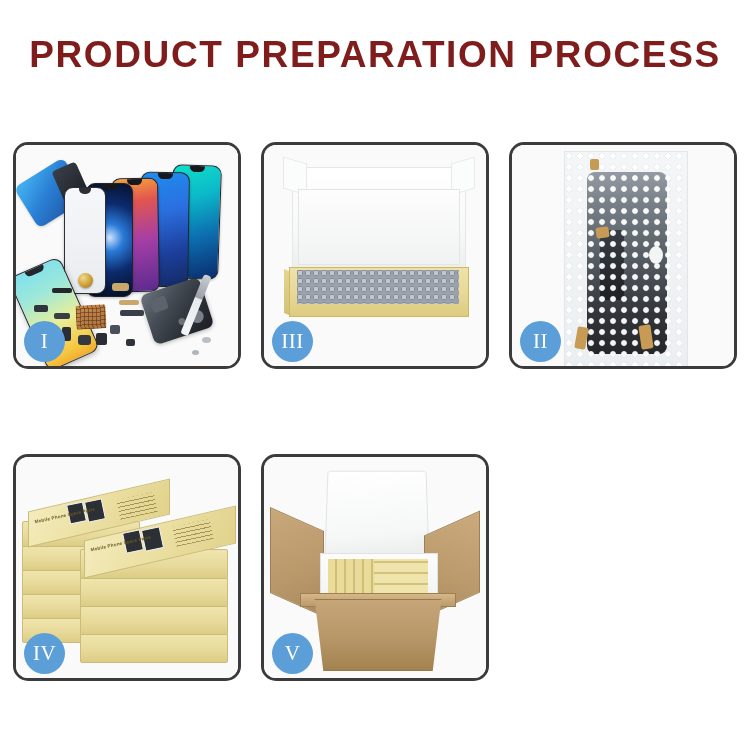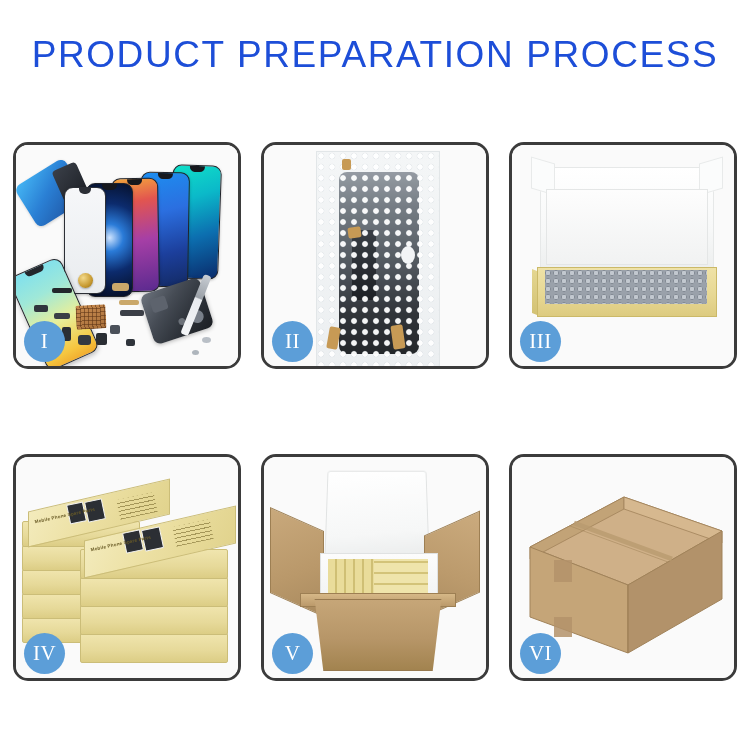--- a/index.html
+++ b/index.html
@@ -17,23 +17,23 @@
 
   
   .header {
     width: 750px;
     padding-top: 36px;
     text-align: center;
   }
   .title {
     font-family: "Liberation Sans", sans-serif;
     font-size: 37px;
-    font-weight: 400;
+    font-weight: 700;
     letter-spacing: 1.6px;
-    color: #1d4ed8;
+    color: #7f1d1d;
     line-height: 1.05;
     white-space: nowrap;
   }
   .subtitle {
     margin-top: 9px;
     font-family: "Liberation Sans", sans-serif;
     font-size: 14.3px;
     font-weight: 400;
     color: #2b2b2b;
     letter-spacing: 0.15px;
@@ -402,42 +402,42 @@
       <div class="part pk"></div>
       <div class="part pl"></div>
       <div class="part pm"></div>
       <div class="part pn"></div>
     </div>
     <div class="badge">I</div>
   </div>
 
   <div class="panel">
     <div class="panel-inner">
+      <div class="b3-lid"></div>
+      <div class="b3-foam"></div>
+      <div class="b3-lip-l"></div>
+      <div class="b3-lip-r"></div>
+      <div class="b3-base"></div>
+      <div class="b3-base-inner"></div>
+    </div>
+    <div class="badge">III</div>
+  </div>
+
+  <div class="panel">
+    <div class="panel-inner">
       <div class="bubblepack">
         <div class="screen-inside"></div>
         <div class="whiteblob"></div>
       </div>
       <div class="tapebit t1"></div>
       <div class="tapebit t2"></div>
       <div class="tapebit t3"></div>
       <div class="tapebit t4"></div>
     </div>
     <div class="badge">II</div>
-  </div>
-
-  <div class="panel">
-    <div class="panel-inner">
-      <div class="b3-lid"></div>
-      <div class="b3-foam"></div>
-      <div class="b3-lip-l"></div>
-      <div class="b3-lip-r"></div>
-      <div class="b3-base"></div>
-      <div class="b3-base-inner"></div>
-    </div>
-    <div class="badge">III</div>
   </div>
 
   <div class="panel">
     <div class="panel-inner">
       <div class="stack">
         <div class="sbox sb-l5"></div>
         <div class="sbox sb-l4"></div>
         <div class="sbox sb-l3"></div>
         <div class="sbox sb-l2"></div>
         <div class="sbox sb-l1"></div>
@@ -467,33 +467,14 @@
       <div class="v-flap-l"></div>
       <div class="v-flap-r"></div>
       <div class="v-foam-rim"></div>
       <div class="v-content"></div>
       <div class="v-box-rim"></div>
       <div class="v-box-front"></div>
     </div>
     <div class="badge">V</div>
   </div>
 
-  <div class="panel">
-    <div class="panel-inner">
-      <div class="carton">
-        <svg width="228" height="227" viewBox="0 0 228 227">
-          <polygon points="18,90 112,40 210,74 116,128" fill="#cfb088" stroke="#a1835a" stroke-width="1"></polygon>
-          <polygon points="18,90 112,40 112,52 18,102" fill="#c2a377" stroke="#a1835a" stroke-width="0.8"></polygon>
-          <polygon points="112,40 210,74 210,86 112,52" fill="#d6b88f" stroke="#a1835a" stroke-width="0.8"></polygon>
-          <polygon points="18,90 116,128 116,196 18,160" fill="#c5a578" stroke="#a1835a" stroke-width="1"></polygon>
-          <polygon points="116,128 210,74 210,142 116,196" fill="#b2926a" stroke="#a1835a" stroke-width="1"></polygon>
-          <line x1="62" y1="66" x2="160" y2="102" stroke="#b99b70" stroke-width="5" opacity="0.8"></line>
-          <line x1="58" y1="69" x2="156" y2="105" stroke="#a7895f" stroke-width="1" opacity="0.6"></line>
-          <rect x="42" y="103" width="18" height="22" fill="#b3926a" opacity="0.85"></rect>
-          <rect x="42" y="160" width="18" height="20" fill="#b3926a" opacity="0.85"></rect>
-          <line x1="116" y1="128" x2="116" y2="196" stroke="#9c7e55" stroke-width="1" opacity="0.7"></line>
-        </svg>
-      </div>
-    </div>
-    <div class="badge">VI</div>
-  </div>
 
 </div>
 
 </body></html>

